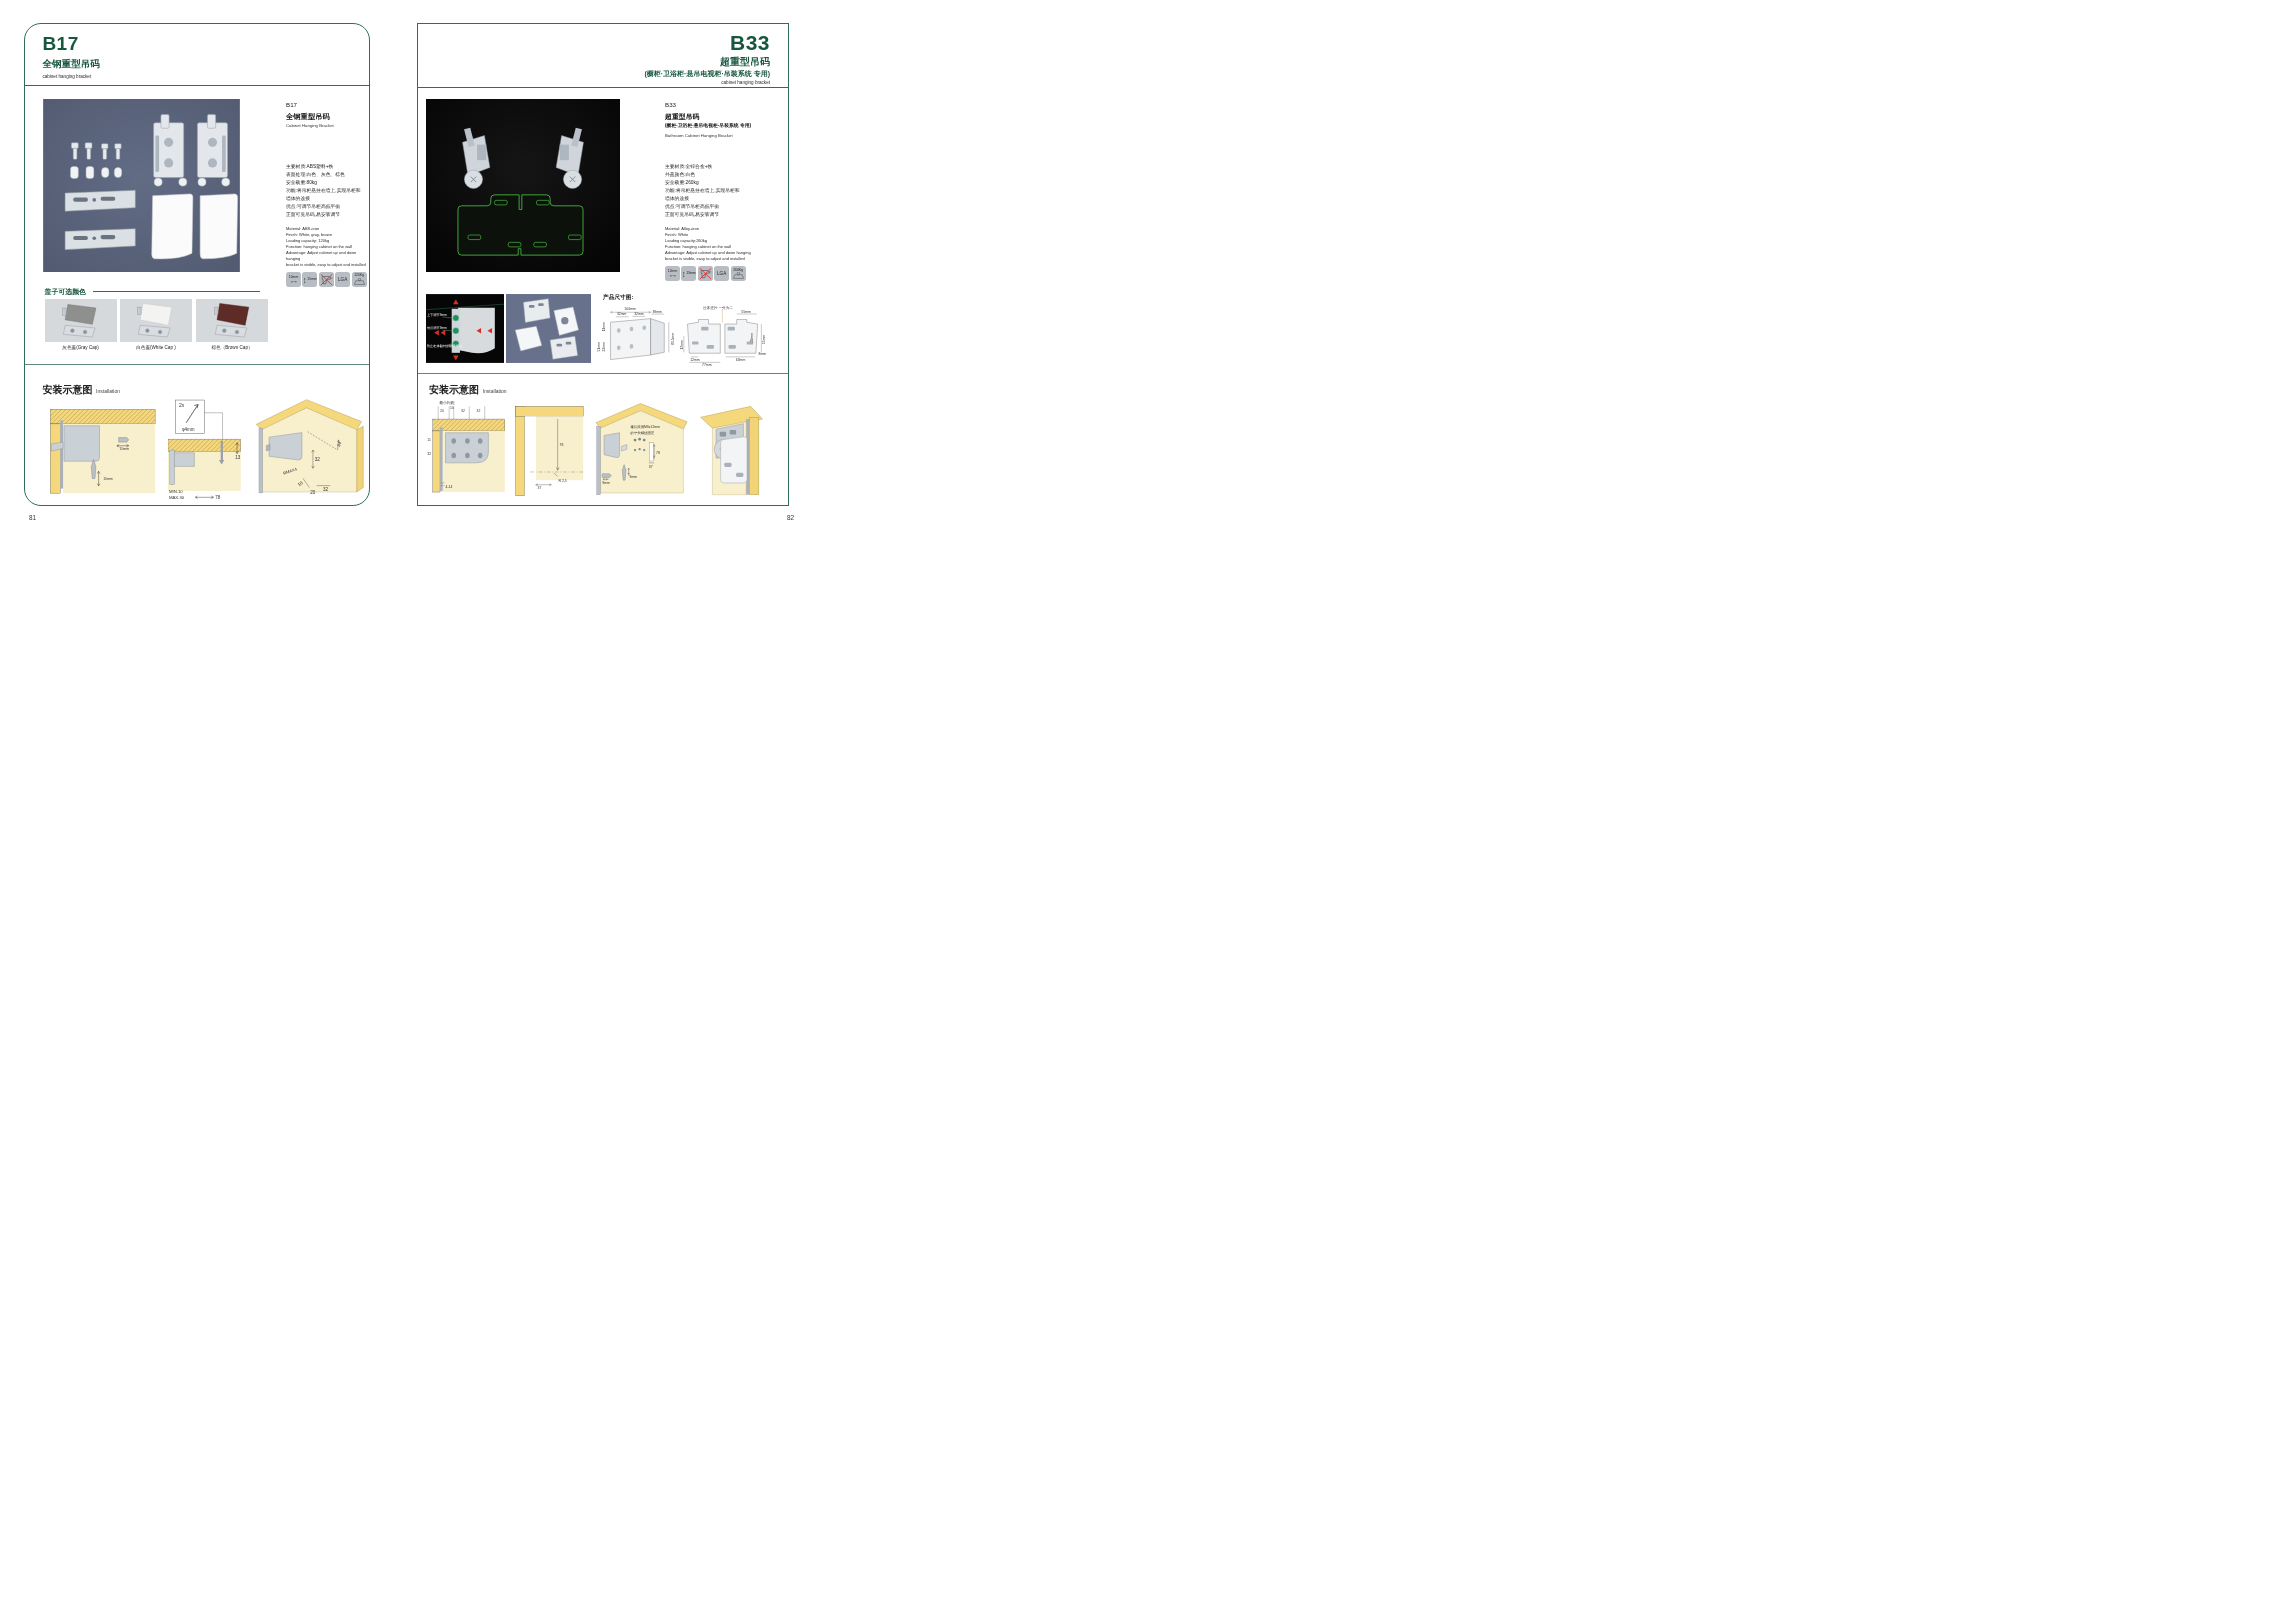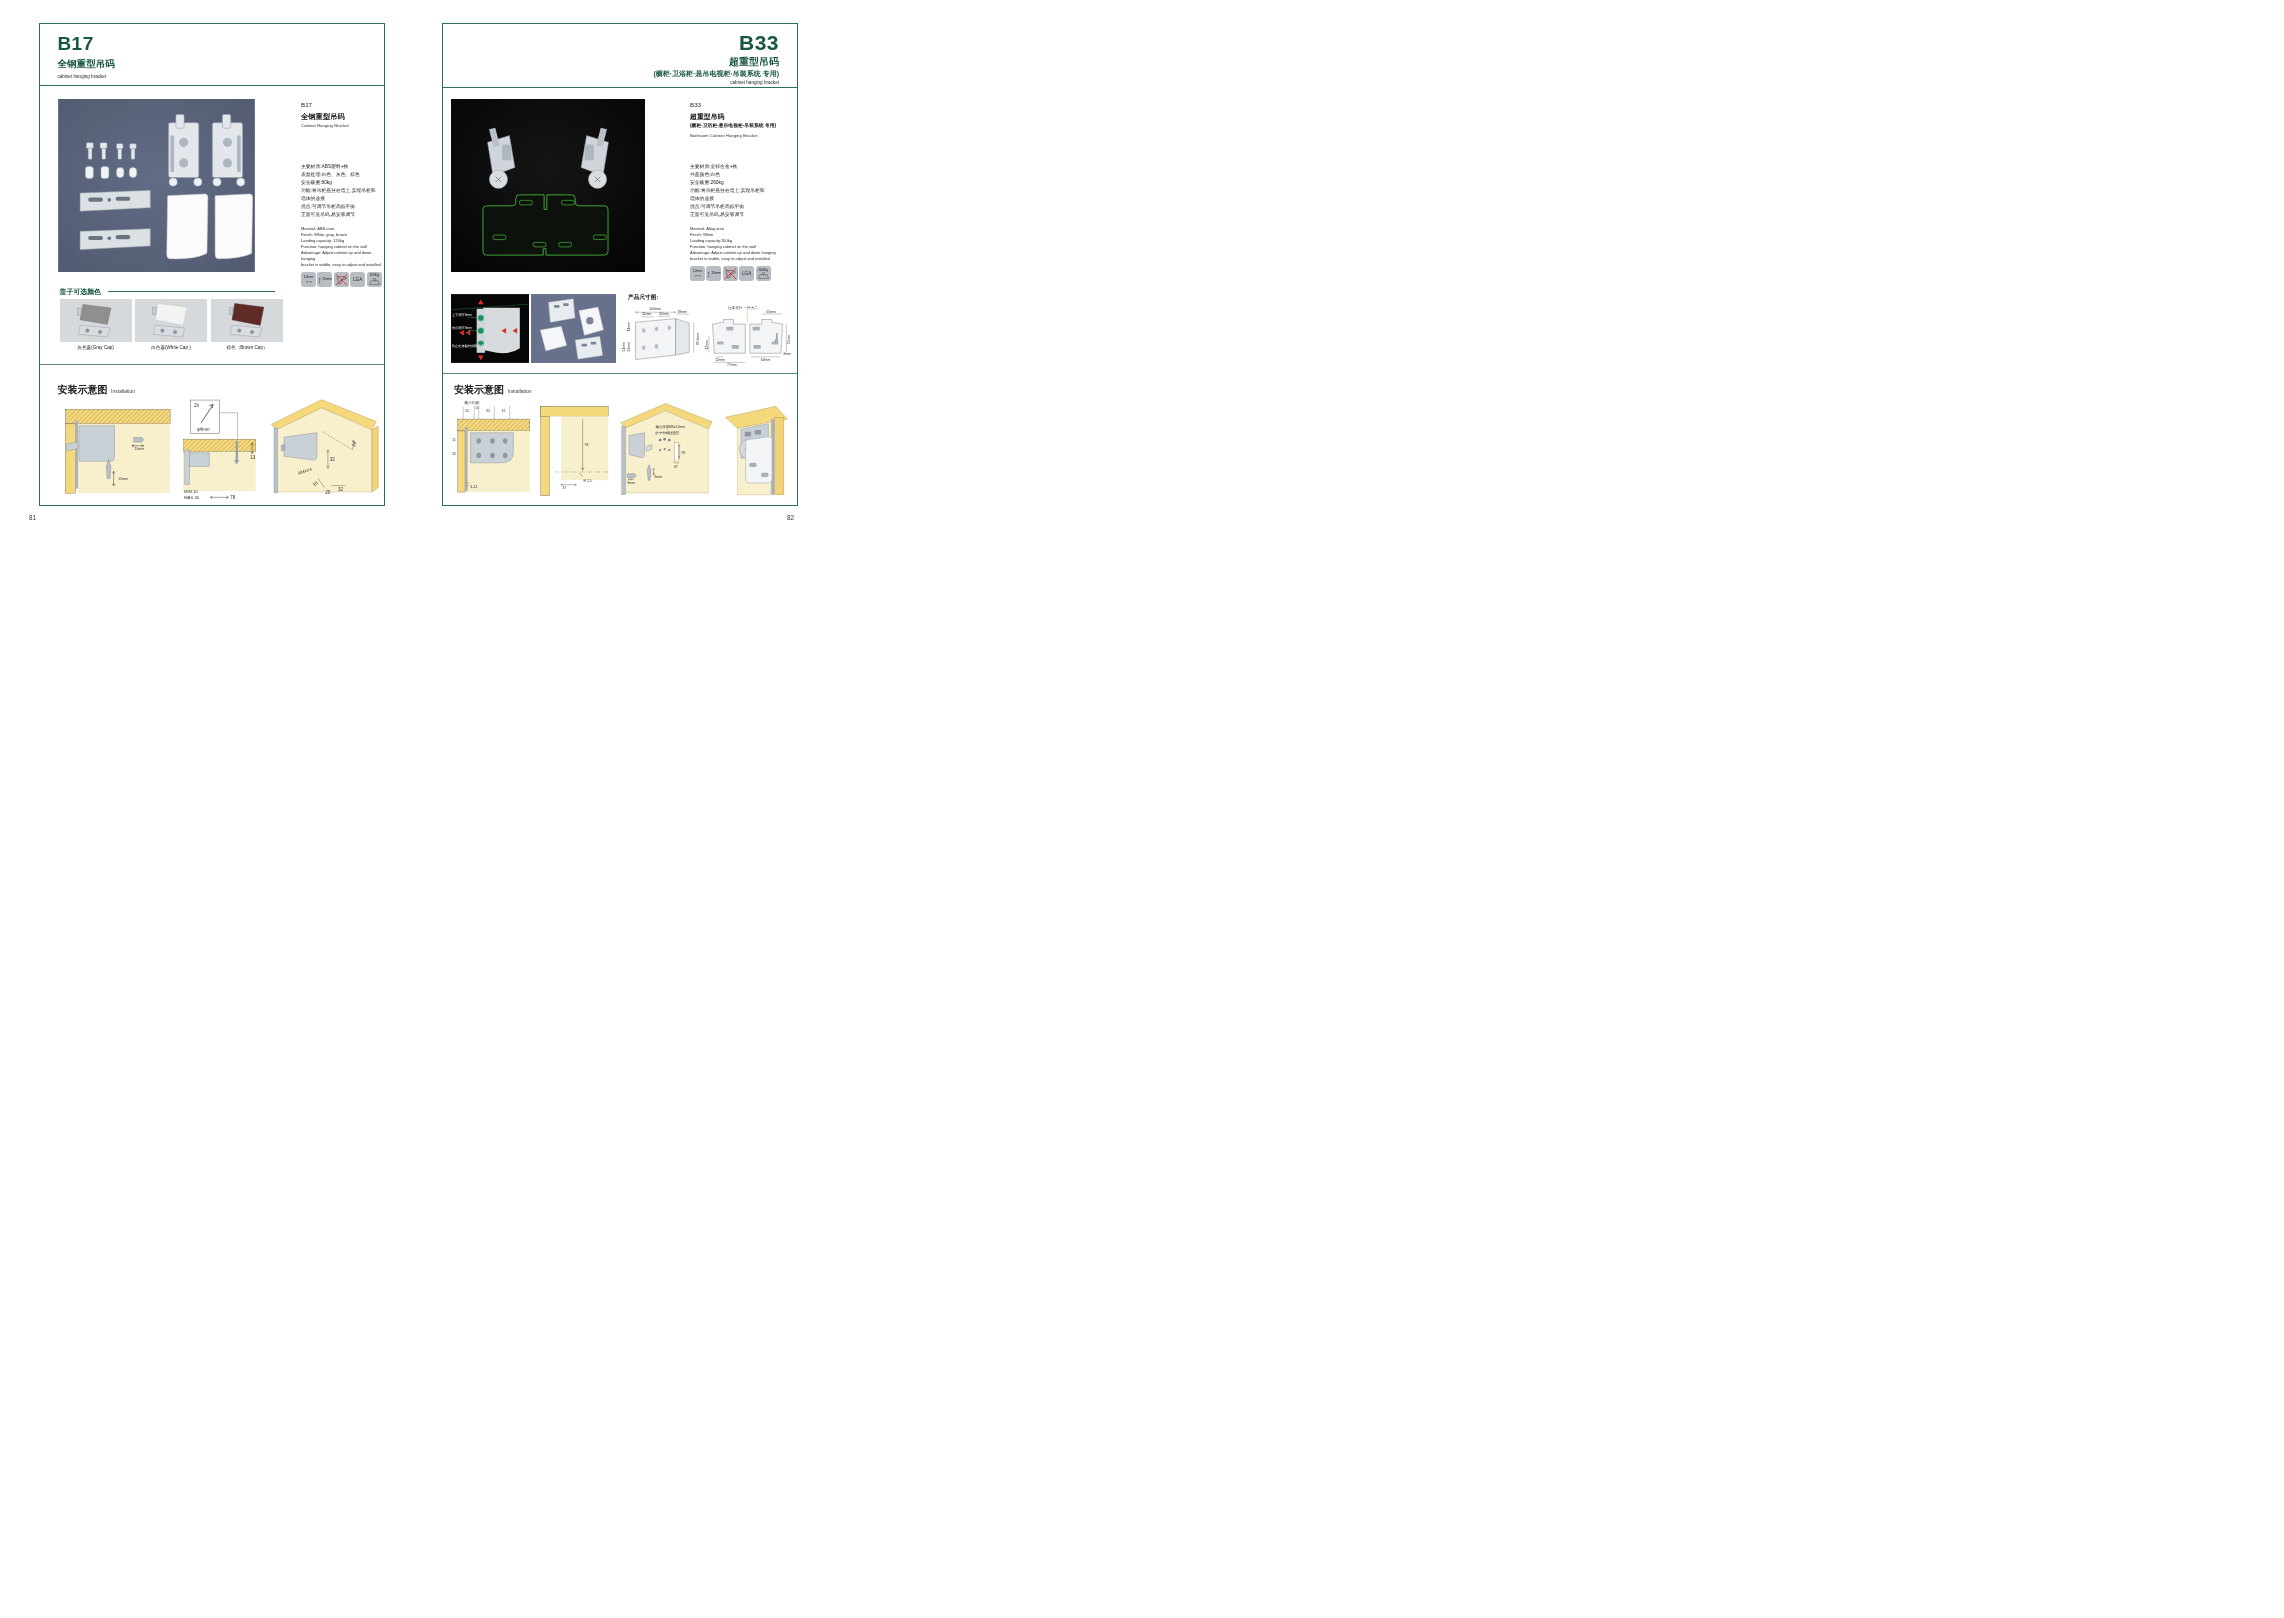--- a/index.html
+++ b/index.html
@@ -1,20 +1,20 @@
 <!DOCTYPE html>
 <html style="font-size:7.3px"><head>
 <meta charset="utf-8">
 <style>
   html,body{margin:0;padding:0;background:#ffffff;}
   .sheet{position:relative;width:827px;height:539px;background:#fff;
          font-family:"Liberation Sans","DejaVu Sans",sans-serif;color:#222;overflow:hidden;}
   .box{position:absolute;border:0.7px solid #2f6e57;background:#fff;}
-  .left-box{left:39px;top:23px;width:344px;height:481px;}
-  .right-box{left:442px;top:23px;width:354px;height:481px;}
+  .left-box{left:24px;top:23px;width:344px;height:481px;border-radius:17px;}
+  .right-box{left:417px;top:23px;width:354px;height:481px;padding-left:16px;}
   .abs{position:absolute;}
   .green{color:#17573e;}
   .hdr-line{position:absolute;left:0;right:0;height:0.7px;background:#2f6e57;}
   .code-big{font-weight:bold;font-size:19px;letter-spacing:0.5px;line-height:1;}
   .h-cn{font-weight:bold;font-size:9.6px;line-height:1;}
   .h-paren{font-weight:bold;font-size:7px;line-height:1;}
   .h-en{font-size:4.6px;color:#2b2b2b;}
   .speccol{position:absolute;font-size:4.8px;line-height:7.8px;color:#222;}
   .d-code{font-size:6.2px;color:#222;}
   .d-name{font-size:7.3px;font-weight:bold;margin-top:4.1px;color:#111;}

